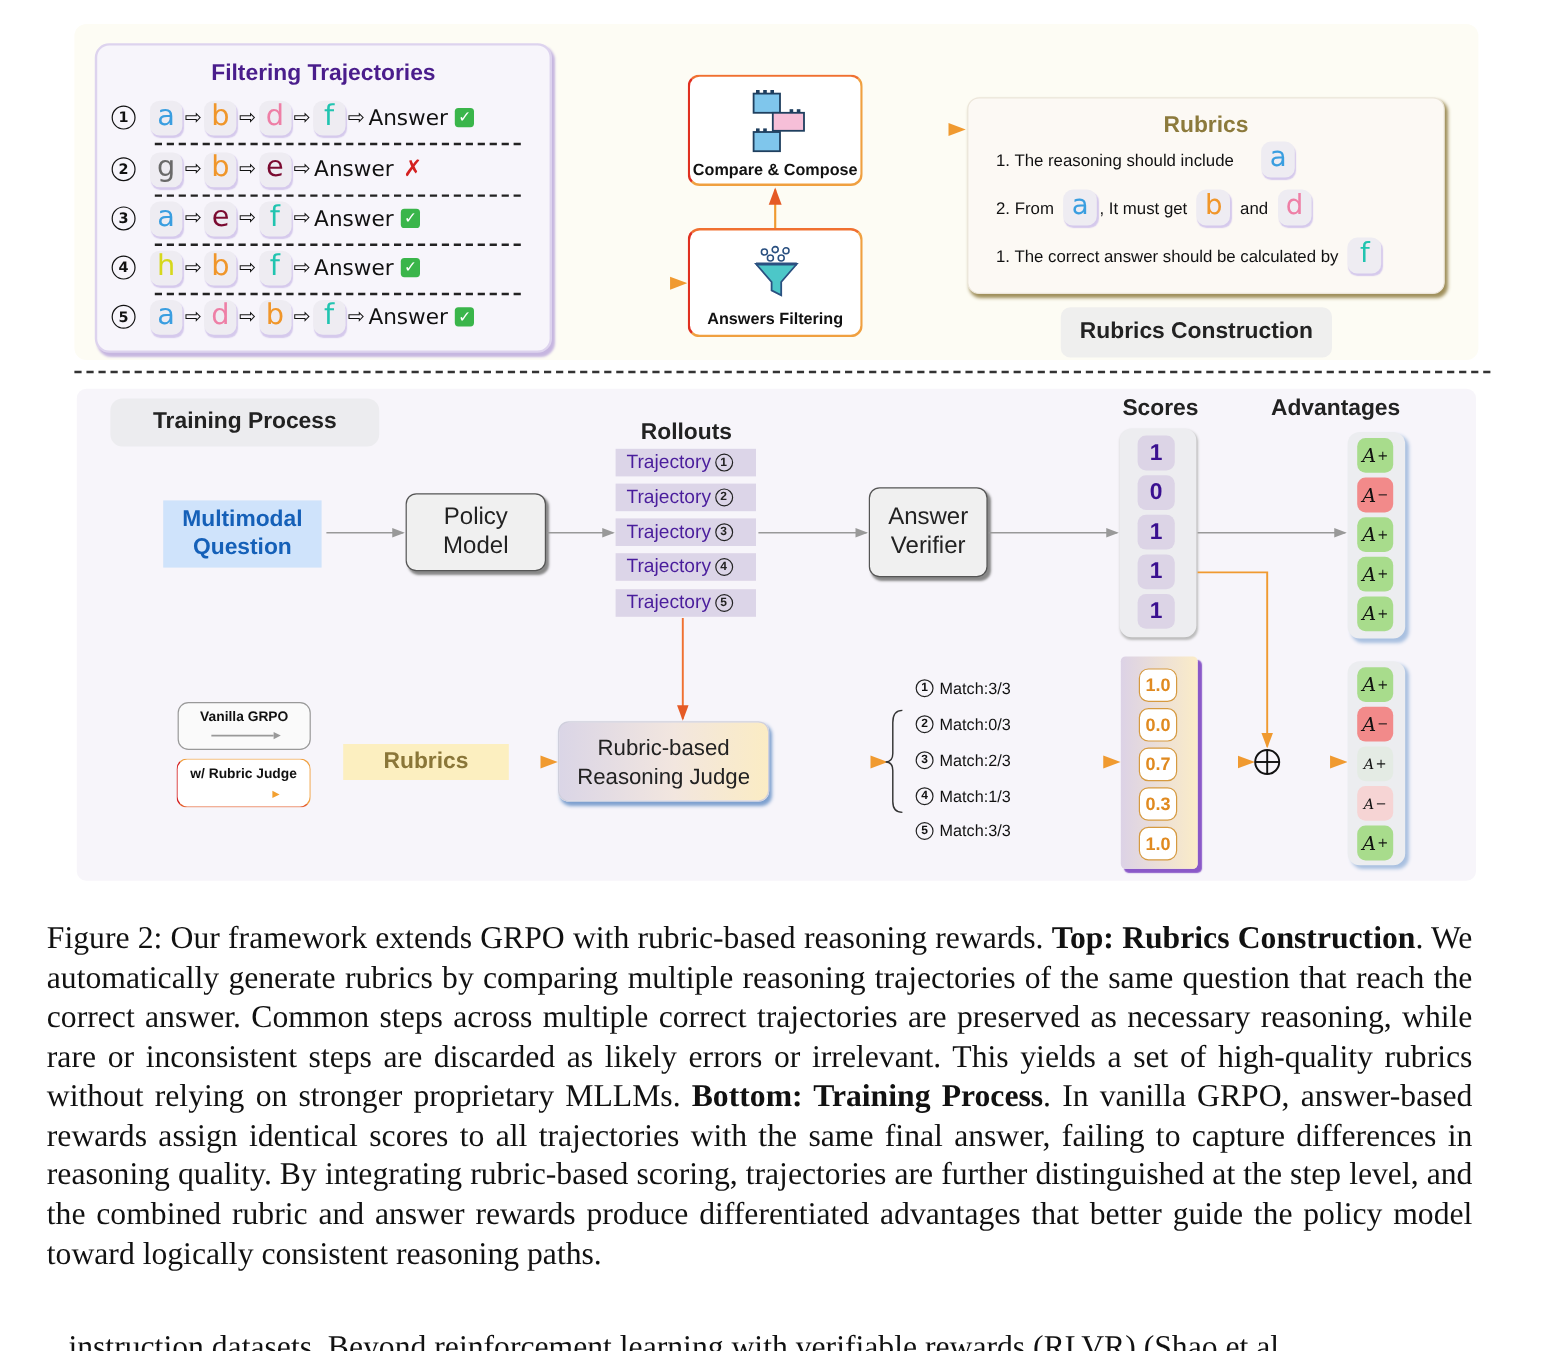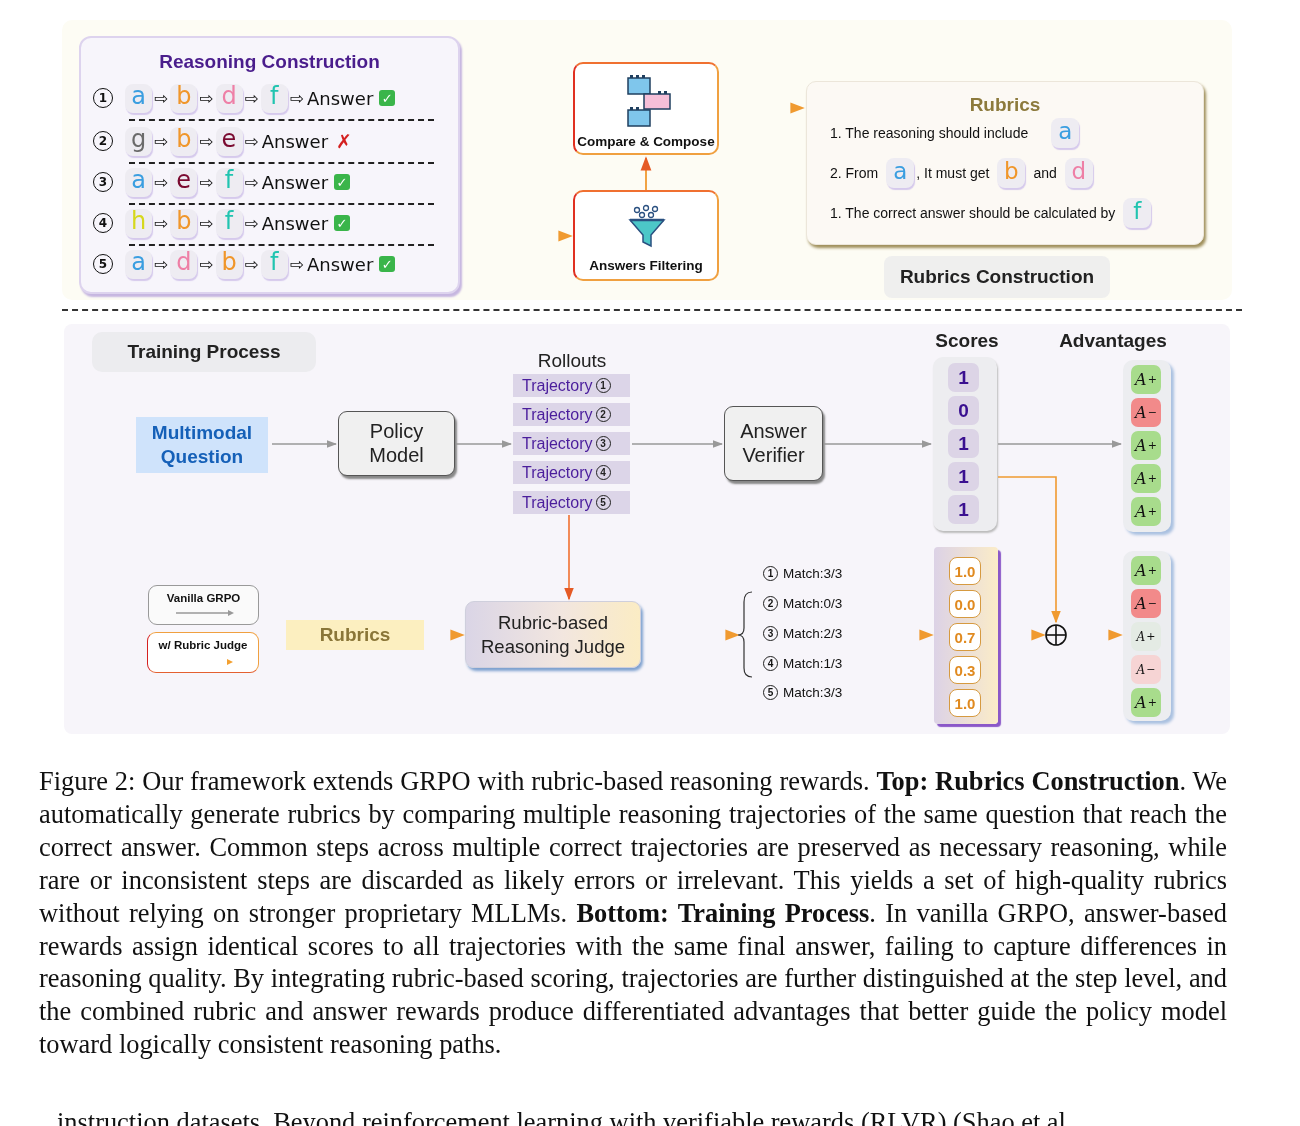--- a/index.html
+++ b/index.html
@@ -33,21 +33,21 @@
 
   #main-dash { left: 62px; top: 309px; width: 1180px; border-top: 2px dashed #333; }
 
   
   #bottom-panel { left: 64px; top: 324px; width: 1166px; height: 410px; background: #f7f5fa; border-radius: 8px; }
   #training-title { left: 92px; top: 332px; width: 224px; height: 40px; background: #ececef; border-radius: 10px; font-weight: bold; font-size: 19px; display: flex; align-items: center; justify-content: center; color: #222; }
   #mm-question { left: 136px; top: 417px; width: 132px; height: 56px; background: #cfe3fb; color: #1560b8; font-weight: bold; font-size: 19px; text-align: center; line-height: 24px; padding-top: 4px; }
   .gray-box { background: #f0f0f0; border: 1.5px solid #555; border-radius: 9px; box-shadow: 2px 3px 2px #888; font-size: 20px; text-align: center; color: #222; line-height: 24px; }
   #policy-model { left: 338px; top: 411px; width: 117px; height: 65px; padding-top: 7px; }
   #answer-verifier { left: 724px; top: 406px; width: 99px; height: 75px; padding-top: 12px; }
-  #rollouts-title { left: 512px; top: 350px; width: 120px; text-align: center; font-weight: normal; font-size: 19px; color: #222; }
+  #rollouts-title { left: 512px; top: 350px; width: 120px; text-align: center; font-weight: bold; font-size: 19px; color: #222; }
   .traj-pill { position: absolute; left: 513px; width: 117px; height: 23px; background: #dcd5e8; color: #4a1d9c; font-size: 16px; display: flex; align-items: center; padding-left: 9px; }
   .traj-pill .n { display: inline-flex; width: 15px; height: 15px; border: 1.3px solid #222; border-radius: 50%; font-size: 10px; font-weight: bold; align-items: center; justify-content: center; color: #222; margin-left: 3px; }
 
   #scores-title { left: 930px; top: 330px; width: 74px; text-align: center; font-weight: bold; font-size: 19px; color: #222; }
   #adv-title { left: 1051px; top: 330px; width: 124px; text-align: center; font-weight: bold; font-size: 19px; color: #222; }
   #scores-col { left: 933px; top: 357px; width: 64px; height: 174px; background: #ededf0; border-radius: 10px; box-shadow: 1px 2px 2px #bbb; }
   .score-cell { position: absolute; left: 15px; width: 31px; height: 29px; background: #dcd4e6; border-radius: 7px; color: #3a1090; font-weight: bold; font-size: 19px; display: flex; align-items: center; justify-content: center; }
   .adv-col { background: #ecedf0; border-radius: 10px; box-shadow: 3px 3px 3px #a9c0e0; }
   #adv-col-1 { left: 1123px; top: 360px; width: 48px; height: 172px; }
   #adv-col-2 { left: 1123px; top: 551px; width: 48px; height: 170px; }
@@ -75,21 +75,21 @@
   #caption b { font-weight: bold; }
   #next-text { left: 57px; top: 1106px; width: 1188px; font-family: "Liberation Serif", serif; font-size: 26.4px; line-height: 32.9px; color: #111; white-space: nowrap; overflow: hidden; }
   svg.overlay { position: absolute; left: 0; top: 0; pointer-events: none; }
 </style>
 </head>
 <body>
 
 <div class="abs" id="top-panel"></div>
 
 <div class="abs" id="traj-box">
-  <div class="abs" id="traj-title">Reasoning Construction</div>
+  <div class="abs" id="traj-title">Filtering Trajectories</div>
   <div id="traj-rows">
       <div class="traj-row" style="top: 44px;">
         <span class="circ-num">1</span>
         <span class="chip" style="color:#3a9ee0">a</span>
         <span class="arr">⇨</span>
         <span class="chip" style="color:#f0962a">b</span>
         <span class="arr">⇨</span>
         <span class="chip" style="color:#ee7fa6">d</span>
         <span class="arr">⇨</span>
         <span class="chip" style="color:#21c4b0">f</span>

